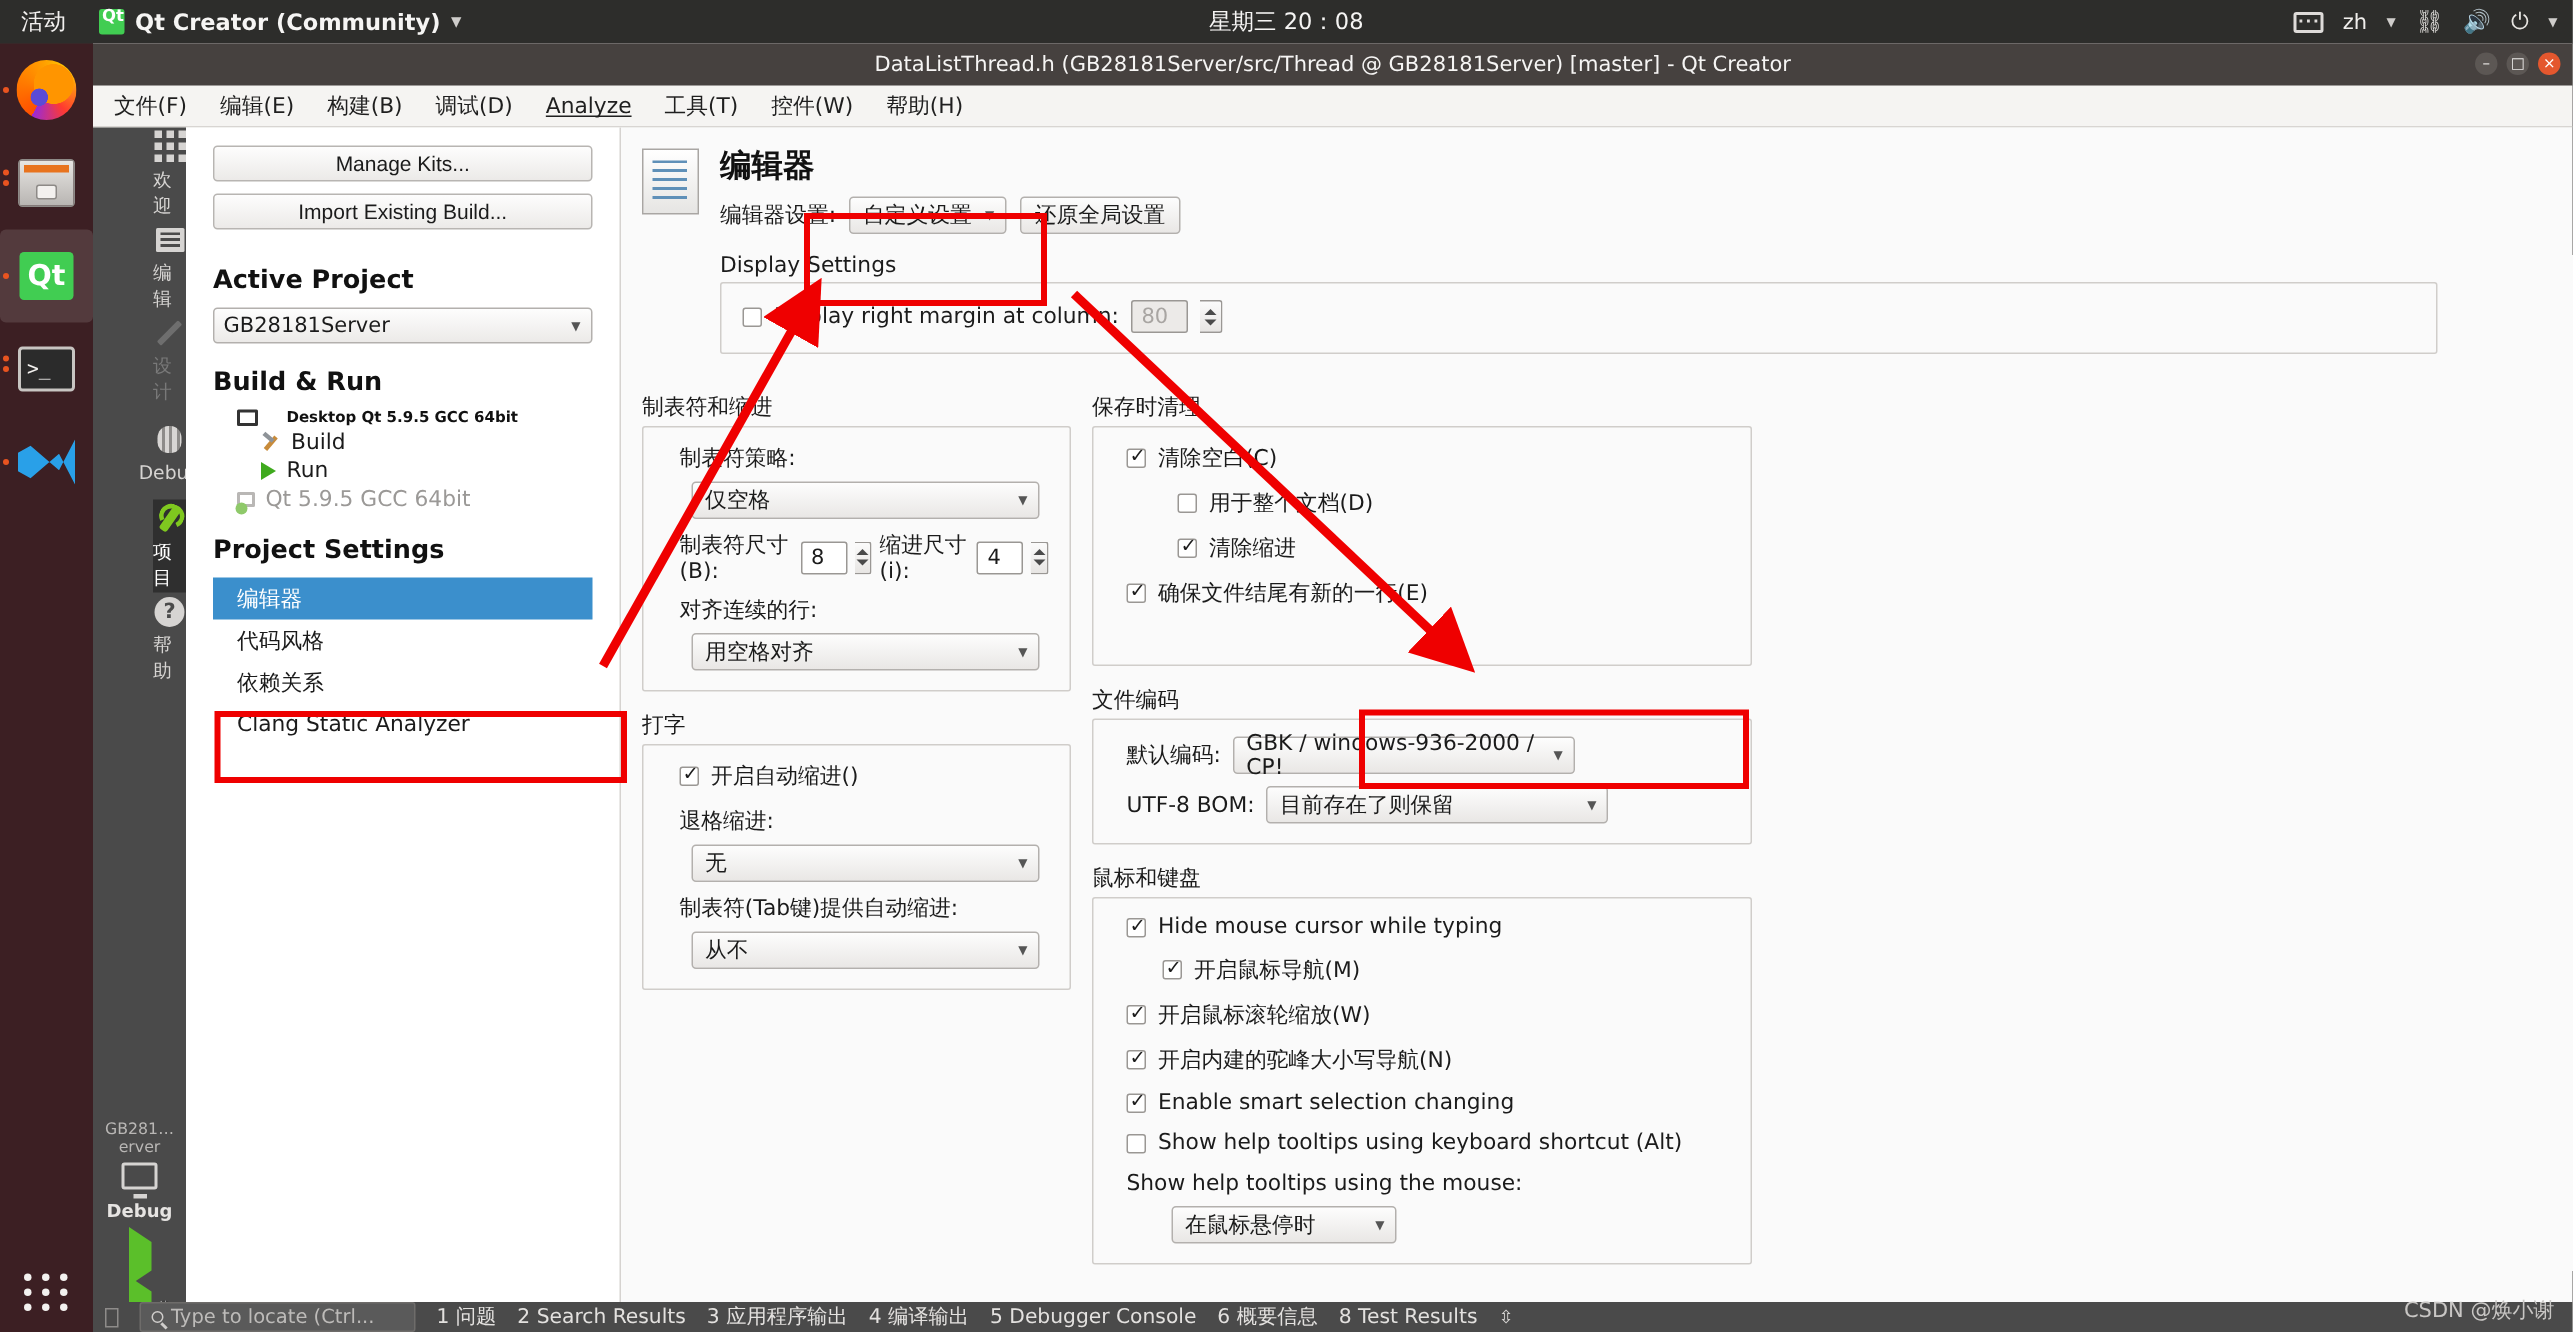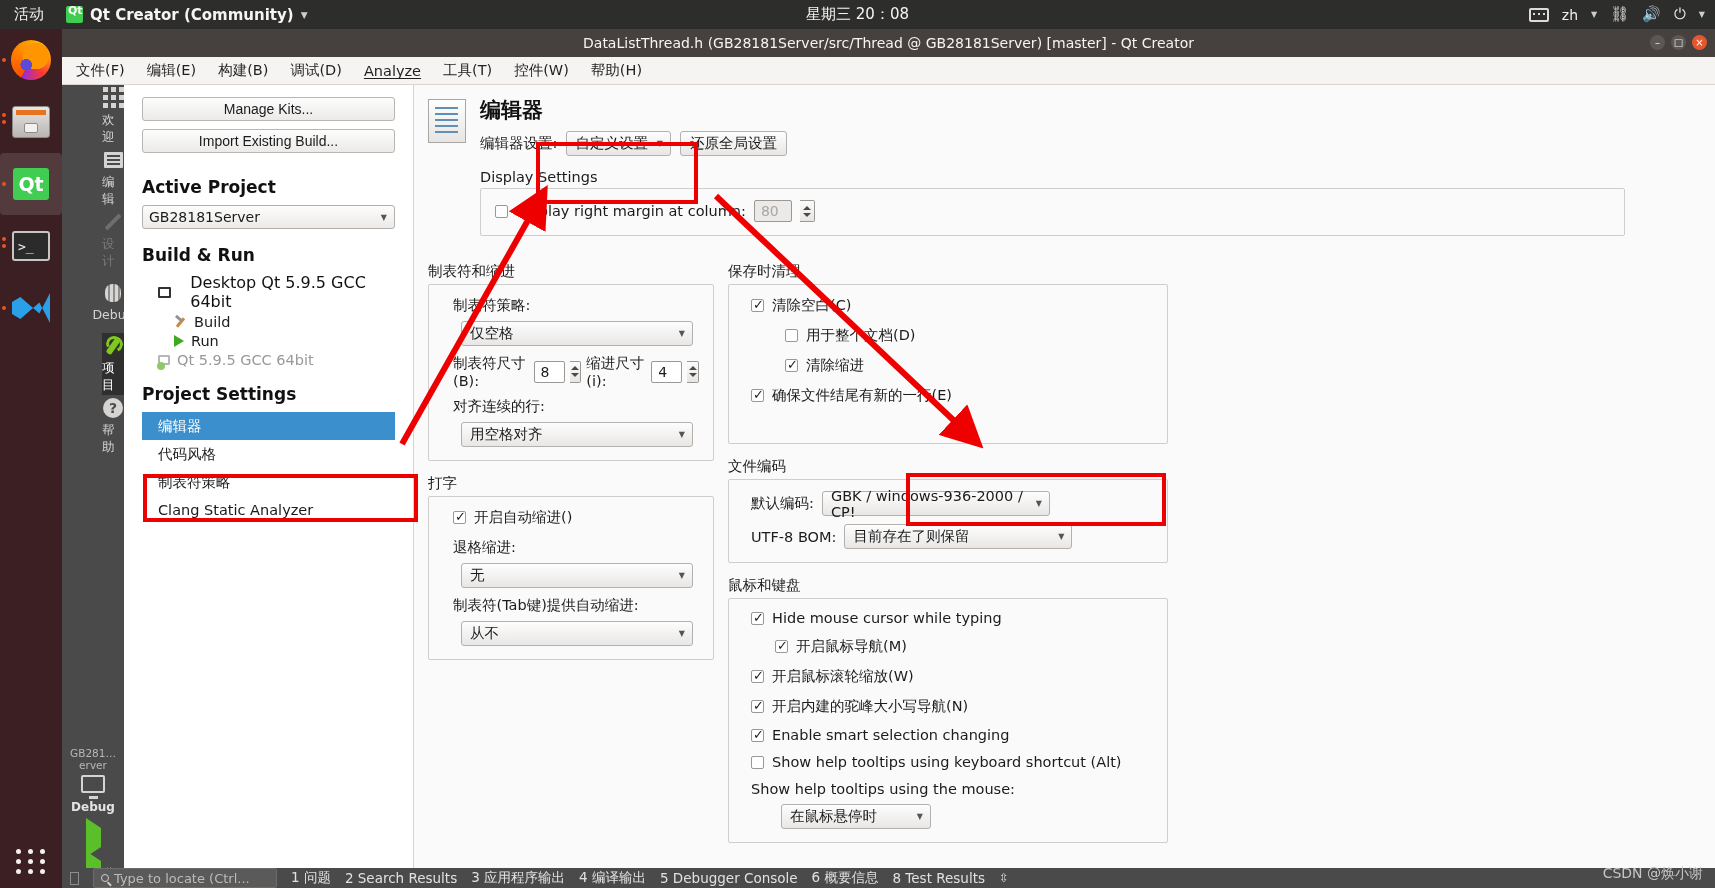--- a/index.html
+++ b/index.html
@@ -202,21 +202,21 @@
     background: linear-gradient(#fdfdfd,#eceae8); font-size: 14px; color: #1b1b1b;
     margin-bottom: 8px; cursor: pointer;
   }
   .sect-h { font-size: 17px; font-weight: bold; color: #111; margin: 16px 0 8px; }
   .combo {
     width: 100%; height: 24px; border: 1px solid #b3b0ad; border-radius: 3px;
     background: linear-gradient(#fdfdfd,#eceae8); font-size: 14px; color: #1b1b1b;
     display: flex; align-items: center; padding: 0 6px; position: relative;
   }
   .combo .carr { position: absolute; right: 7px; font-size: 8px; color: #555; }
-  .kit-row { display:flex; align-items:center; gap:19px; margin: 8px 0 2px 16px; font-size: 16px; font-weight: normal; color:#111; }
+  .kit-row { display:flex; align-items:center; gap:19px; margin: 8px 0 2px 16px; font-size: 10px; font-weight: bold; color:#111; }
   .kit-mon { width:14px; height:11px; border:2px solid #333; border-radius:1px; }
   .sub-row { display:flex; align-items:center; gap:7px; margin: 3px 0 0 32px; font-size: 14.5px; color:#1b1b1b; }
   .sub-row.grey { color:#9b9997; }
   .mini-hammer { width:13px; height:13px; position:relative; }
   .mini-hammer::before{ content:""; position:absolute; left:5px; top:1px; width:3px; height:11px; background:#c88b3a; transform:rotate(40deg); }
   .mini-hammer::after{ content:""; position:absolute; left:1px; top:1px; width:8px; height:3px; background:#8e9398; transform:rotate(40deg); }
   .mini-tri { width:0;height:0;border-left:10px solid #3faa1e;border-top:6px solid transparent;border-bottom:6px solid transparent; }
   .mini-kit { width:12px;height:10px;border:2px solid #b9b7b5;border-radius:1px; position:relative;}
   .mini-kit::after{content:"";position:absolute;left:-3px;top:5px;width:8px;height:8px;border-radius:50%;background:#8fc96a;}
   .ps-list { margin-top: 6px; }
@@ -473,21 +473,21 @@
 
         <div class="sect-h">Project Settings</div>
         <div class="ps-list">
           <div class="ps-item sel">
             <span>编辑器</span>
           </div>
           <div class="ps-item">
             <span>代码风格</span>
           </div>
           <div class="ps-item">
-            <span>制表符策略</span>
+            <span>依赖关系</span>
           </div>
           <div class="ps-item">
             <span>Clang Static Analyzer</span>
           </div>
         </div>
       </div>
 
       <div class="setpane">
         <div class="set-head">
           <span class="doc-ico"></span>

